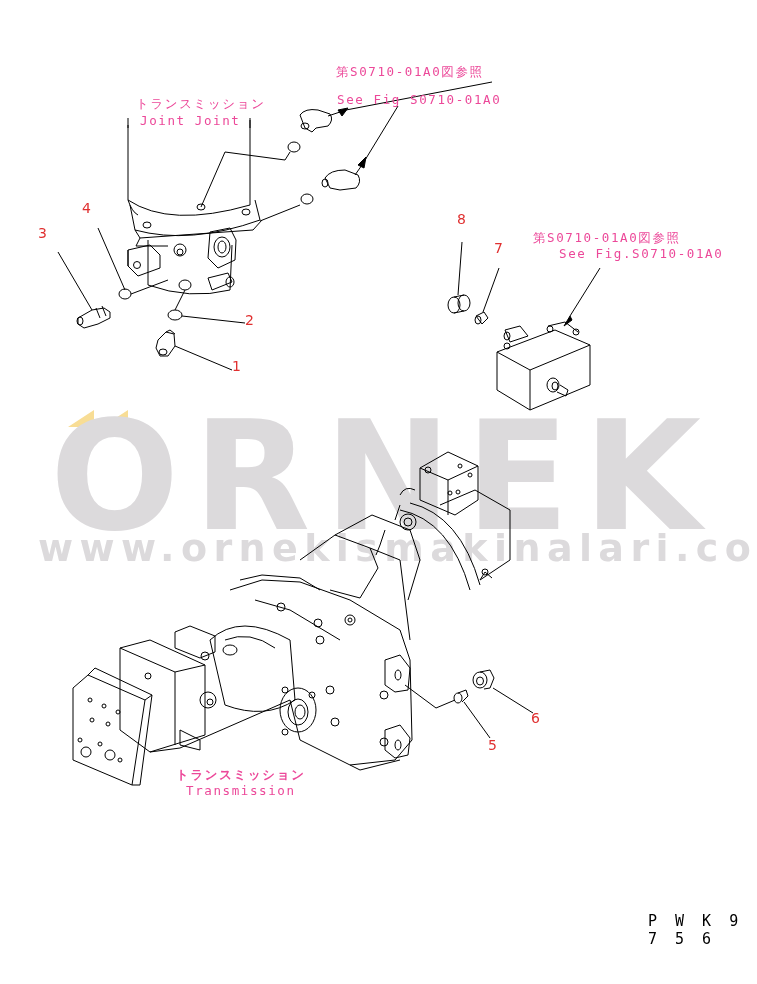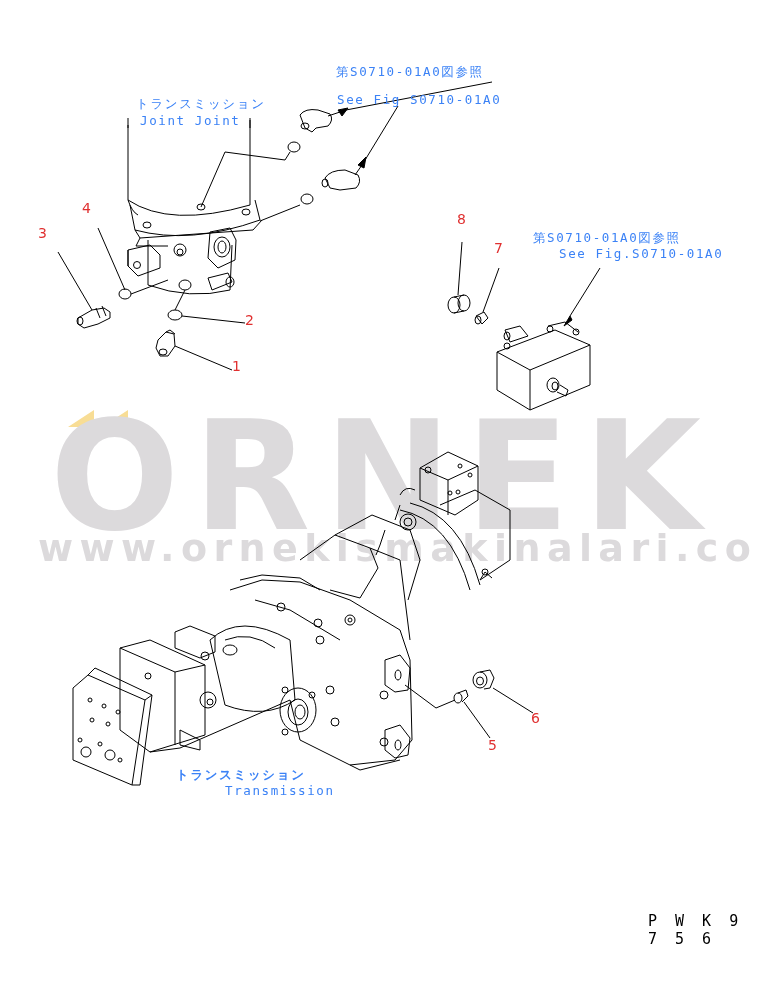--- a/index.html
+++ b/index.html
@@ -6,21 +6,21 @@
   body { width: 757px; height: 984px; position: relative; overflow: hidden;
          font-family: "DejaVu Sans Mono", "Liberation Mono", monospace; }
   .canvas { position: absolute; left: 0; top: 0; width: 757px; height: 984px; }
   .wm-text { position: absolute; left: 38px; top: 528px; width: 700px; text-align: left;
              font-family: "DejaVu Sans", "Liberation Sans", sans-serif; font-weight: bold;
              font-size: 38px; letter-spacing: 6.4px; color: #dcdadc; white-space: nowrap; line-height: 40px; }
   .wm-big { position: absolute; left: 50px; top: 402px; font-family: "DejaVu Sans", "Liberation Sans", sans-serif;
             font-weight: bold; font-size: 152px; line-height: 150px; letter-spacing: 14px; color: #dcdadc; white-space: nowrap; }
   .wm-acc { position: absolute; top: 410px; width: 0; height: 0; border-left: 26px solid transparent;
             border-bottom: 17px solid #f8dd95; }
-  .lbl { position: absolute; font-size: 12.5px; line-height: 15px; color: #3b82f6; white-space: pre; letter-spacing: 1.6px; }
+  .lbl { position: absolute; font-size: 12.5px; line-height: 15px; color: #ec4899; white-space: pre; letter-spacing: 1.6px; }
   .num { position: absolute; font-family: "DejaVu Sans", "Liberation Sans", sans-serif; font-size: 14px; color: #e03030; line-height: 16px; }
   .code { position: absolute; font-size: 15px; letter-spacing: 4.5px; color: #000; }
   svg.art { position: absolute; left: 0; top: 0; }
   svg.art * { vector-effect: non-scaling-stroke; }
 </style>
 </head>
 <body>
 
 <div class="canvas">
 
@@ -240,21 +240,21 @@
   <div class="lbl" style="left:136px; top:96px;">トランスミッション</div>
   <div class="lbl" style="left:140px; top:113px;">Joint Joint</div>
 
   <div class="lbl" style="left:336px; top:64px;">第S0710-01A0図参照</div>
   <div class="lbl" style="left:337px; top:92px;">See Fig S0710-01A0</div>
 
   <div class="lbl" style="left:533px; top:230px;">第S0710-01A0図参照</div>
   <div class="lbl" style="left:535px; top:246px;margin-left:24px;">See Fig.S0710-01A0</div>
 
   <div class="lbl" style="left:176px; top:767px;font-weight:bold;">トランスミッション</div>
-  <div class="lbl" style="left:186px; top:783px;margin-left:39px;">Transmission</div>
+  <div class="lbl" style="left:186px; top:783px;">Transmission</div>
 
   <div class="num" style="left:232px; top:358px;">1</div>
   <div class="num" style="left:245px; top:312px;">2</div>
   <div class="num" style="left:38px; top:225px;">3</div>
   <div class="num" style="left:82px; top:200px;">4</div>
   <div class="num" style="left:488px; top:737px;">5</div>
   <div class="num" style="left:531px; top:710px;">6</div>
   <div class="num" style="left:494px; top:240px;">7</div>
   <div class="num" style="left:457px; top:211px;">8</div>
 

